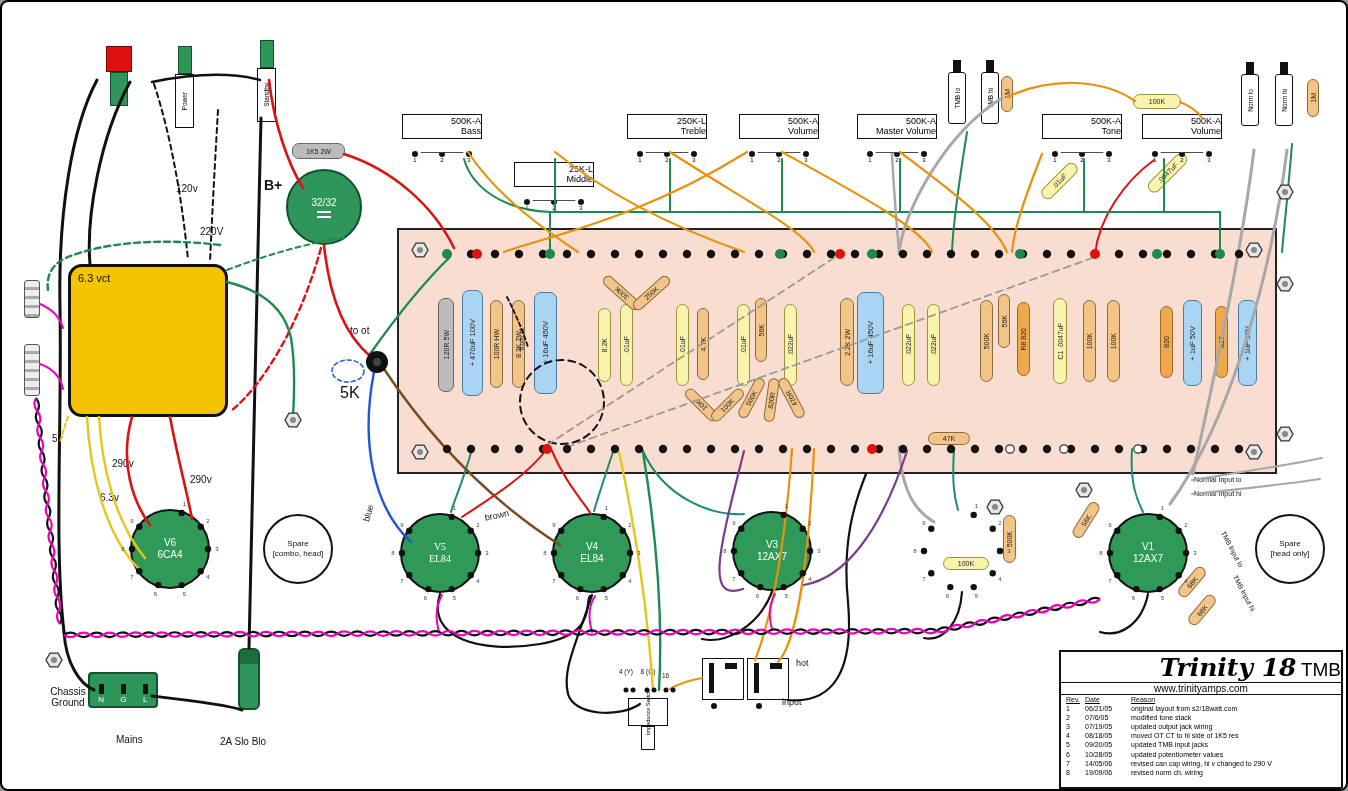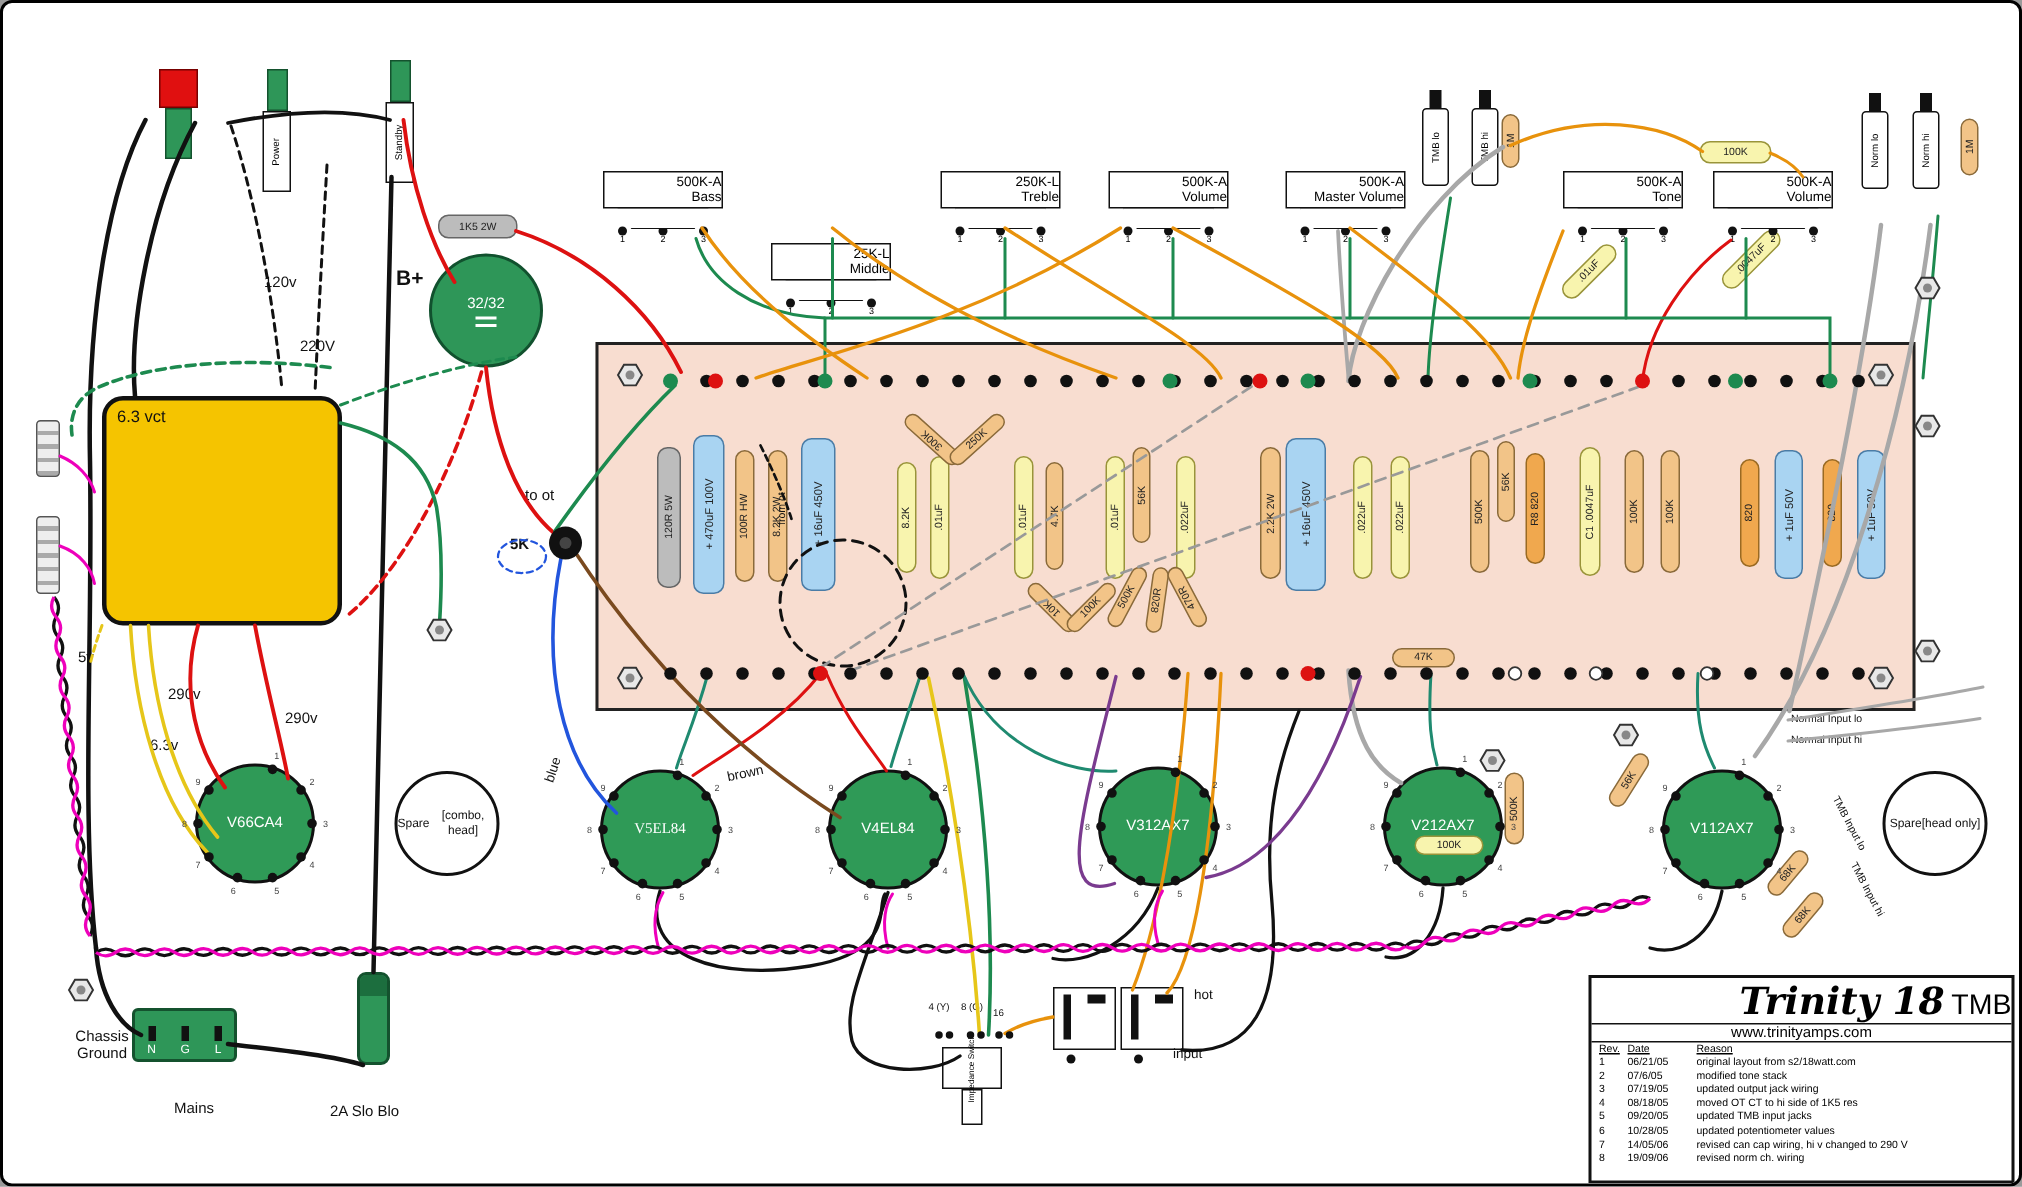--- a/index.html
+++ b/index.html
@@ -10,21 +10,21 @@
 .conn{position:absolute;width:16px;background:repeating-linear-gradient(#eee 0 6px,#aaa 6px 9px);border:1.5px solid #555;border-radius:3px;z-index:3}
 .cancap{position:absolute;left:284px;top:167px;width:76px;height:76px;background:var(--cancap,#2e9658);border:2.5px solid #11512e;border-radius:50%;color:#fff;display:flex;flex-direction:column;align-items:center;justify-content:center;font-size:10px;z-index:6}
 .capmark{width:14px;border-top:2px solid #fff;margin-top:3px}
 .comp{position:absolute;border:1px solid #8a6a3a;border-radius:7px;display:flex;align-items:center;justify-content:center;overflow:hidden;font-size:7px;color:#222;text-align:center;z-index:10;line-height:1}
 .comp.t{background:#f2c488}
 .comp.y{background:#f8f4ae;border-color:#99943a}
 .comp.o{background:#f0a84e;border-color:#9a6a22}
 .comp.g{background:#bcbcbc;border-color:#666}
 .comp.b{background:#a9d4f2;border-color:#4a7ca6;font-size:7.5px}
 .vtext{writing-mode:vertical-rl;transform:rotate(180deg);white-space:nowrap}
-.tube{position:absolute;border-radius:50%;background:var(--tube,#2f9a57);border:2.5px solid #111;color:#fff;display:flex;flex-direction:row;align-items:center;justify-content:center;text-align:center;z-index:8}
+.tube{position:absolute;border-radius:50%;background:var(--tube,#2f9a57);border:2.5px solid #111;color:#fff;display:flex;flex-direction:column;align-items:center;justify-content:center;text-align:center;z-index:8}
 .tube .tid,.tube .tt{font-size:10px;line-height:1.2}
 .tube.spare{background:#fff;color:#111}
 .tube.spare .tid,.tube.spare .tt{font-size:8px}
 .pot{position:absolute;width:80px;z-index:12}
 .pot-label{background:#fff;border:1.5px solid #111;font-size:9px;text-align:right;padding:1px 0;position:relative;z-index:2;line-height:1.15}
 .pot-trap{width:62px;height:15px;margin:-1px auto 0;background:#fff;border:1.5px solid #111;clip-path:polygon(0 0,100% 0,84% 100%,16% 100%)}
 .lugs{display:flex;justify-content:space-between;padding:0 10px;margin-top:-2px}
 .lug{width:6px;height:6px;background:#111;border-radius:50%;margin:0 auto}
 .lugnum{font-size:6px;text-align:center;line-height:1}
 .jack{position:absolute;width:18px;z-index:12}
@@ -652,24 +652,20 @@
       <div class="tt">EL84</div>
     </div>
     <div class="tube" style="left: 550px; top: 511px; width: 80px; height: 80px;">
       <div class="tid">V4</div>
       <div class="tt">EL84</div>
     </div>
     <div class="tube" style="left: 730px; top: 509px; width: 80px; height: 80px;">
       <div class="tid">V3</div>
       <div class="tt">12AX7</div>
     </div>
-    <div class="tube" style="left: 920px; top: 509px; width: 80px; height: 80px;">
-      <div class="tid">V2</div>
-      <div class="tt">12AX7</div>
-    </div>
     <div class="tube" style="left: 1106px; top: 511px; width: 80px; height: 80px;">
       <div class="tid">V1</div>
       <div class="tt">12AX7</div>
     </div>
     <div class="tube spare" style="left: 1253px; top: 512px; width: 70px; height: 70px;">
       <div class="tid">Spare</div>
       <div class="tt">[head only]</div>
     </div>
     <div class="comp g" style="left: 436px; top: 296px; width: 16px; height: 94px;">
       <span class="vtext">120R 5W</span>
@@ -825,21 +821,21 @@
       </div>
     </div>
     <div class="jack" style="left: 1273px; top: 60px;">
       <div class="jtab"></div>
     <div class="jbody">
         <span class="vtext">Norm hi</span>
       </div>
     </div>
     <div class="lbl" style="left: 262px; top: 176px; font-size: 14px; font-weight: 700; white-space: nowrap;">B+</div>
     <div class="lbl" style="left: 348px; top: 323px; font-size: 10px; white-space: nowrap;">to ot</div>
-    <div class="lbl" style="left: 338px; top: 356px; font-size: 10px; white-space: nowrap; font-weight: bold;">5K</div>
+    <div class="lbl" style="left: 338px; top: 382px; font-size: 16px; white-space: nowrap;">5K</div>
     <div class="lbl" style="left: 360px; top: 518px; font-size: 9px; transform: rotate(-72deg); white-space: nowrap;">blue</div>
     <div class="lbl" style="left: 482px; top: 512px; font-size: 9px; transform: rotate(-12deg); white-space: nowrap;">brown</div>
     <div class="lbl" style="left: 174px; top: 181px; font-size: 10px; white-space: nowrap;">120v</div>
     <div class="lbl" style="left: 198px; top: 224px; font-size: 10px; white-space: nowrap;">220V</div>
     <div class="lbl" style="left: 50px; top: 431px; font-size: 10px; white-space: nowrap;">5v</div>
     <div class="lbl" style="left: 110px; top: 456px; font-size: 10px; white-space: nowrap;">290v</div>
     <div class="lbl" style="left: 188px; top: 472px; font-size: 10px; white-space: nowrap;">290v</div>
     <div class="lbl" style="left: 98px; top: 490px; font-size: 10px; white-space: nowrap;">6.3v</div>
     <div class="lbl" style="left: 76px; top: 270px; font-size: 11px; white-space: nowrap;">6.3 vct</div>
     <div class="lbl" style="left: 34px; top: 684px; font-size: 10px; width: 64px; text-align: center;">Chassis Ground</div>

